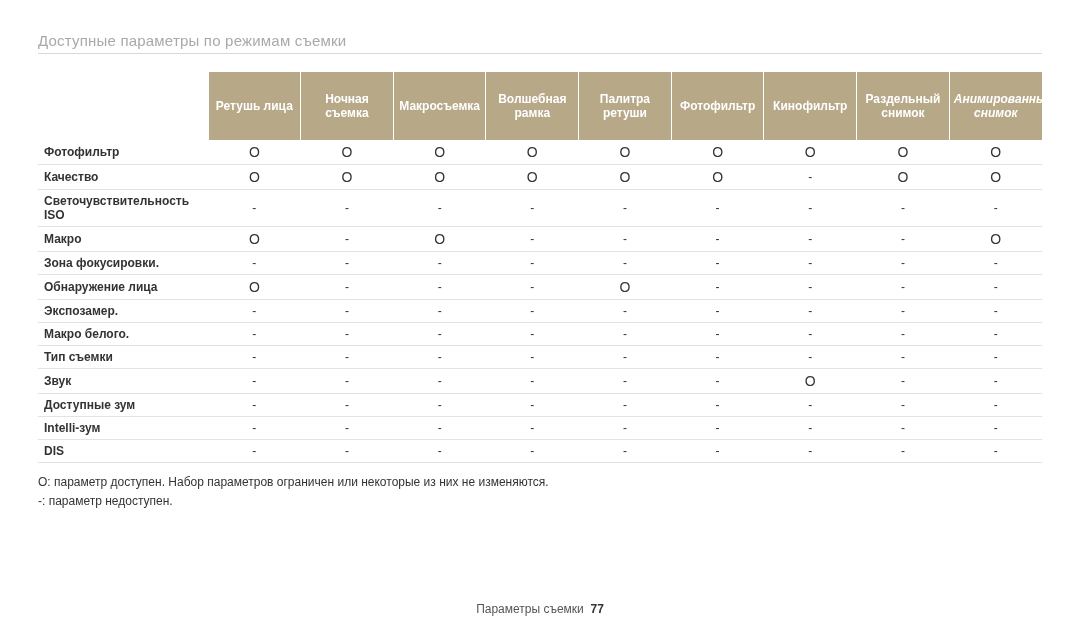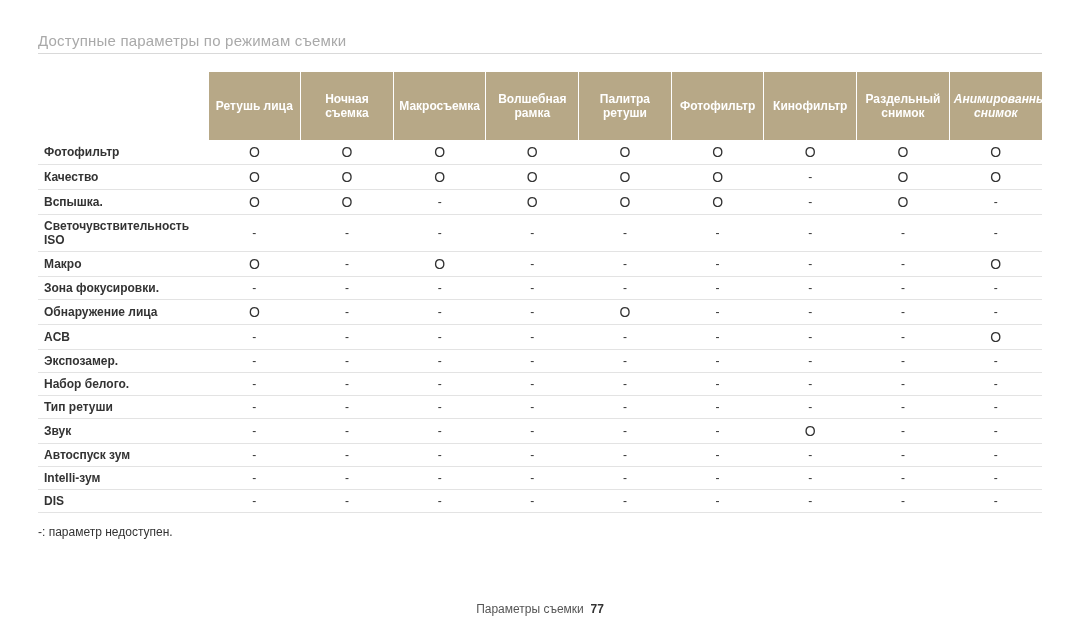--- a/index.html
+++ b/index.html
@@ -132,32 +132,20 @@
         <td><span class="mark-o">O</span></td>
         <td><span class="mark-o">O</span></td>
         <td><span class="mark-o">O</span></td>
         <td><span class="mark-o">O</span></td>
         <td><span class="mark-o">O</span></td>
         <td><span class="mark-d">-</span></td>
         <td><span class="mark-o">O</span></td>
         <td><span class="mark-o">O</span></td>
       </tr>
       <tr>
-        <td class="rowhead">Вспышка.</td>
-        <td><span class="mark-o">O</span></td>
-        <td><span class="mark-o">O</span></td>
-        <td><span class="mark-d">-</span></td>
-        <td><span class="mark-o">O</span></td>
-        <td><span class="mark-o">O</span></td>
-        <td><span class="mark-o">O</span></td>
-        <td><span class="mark-d">-</span></td>
-        <td><span class="mark-o">O</span></td>
-        <td><span class="mark-d">-</span></td>
-      </tr>
-      <tr>
         <td class="rowhead">Светочувствительность ISO</td>
         <td><span class="mark-d">-</span></td>
         <td><span class="mark-d">-</span></td>
         <td><span class="mark-d">-</span></td>
         <td><span class="mark-d">-</span></td>
         <td><span class="mark-d">-</span></td>
         <td><span class="mark-d">-</span></td>
         <td><span class="mark-d">-</span></td>
         <td><span class="mark-d">-</span></td>
         <td><span class="mark-d">-</span></td>
@@ -192,57 +180,45 @@
         <td><span class="mark-d">-</span></td>
         <td><span class="mark-d">-</span></td>
         <td><span class="mark-d">-</span></td>
         <td><span class="mark-o">O</span></td>
         <td><span class="mark-d">-</span></td>
         <td><span class="mark-d">-</span></td>
         <td><span class="mark-d">-</span></td>
         <td><span class="mark-d">-</span></td>
       </tr>
       <tr>
-        <td class="rowhead">ACB</td>
-        <td><span class="mark-d">-</span></td>
-        <td><span class="mark-d">-</span></td>
-        <td><span class="mark-d">-</span></td>
-        <td><span class="mark-d">-</span></td>
-        <td><span class="mark-d">-</span></td>
-        <td><span class="mark-d">-</span></td>
-        <td><span class="mark-d">-</span></td>
-        <td><span class="mark-d">-</span></td>
-        <td><span class="mark-o">O</span></td>
-      </tr>
-      <tr>
         <td class="rowhead">Экспозамер.</td>
         <td><span class="mark-d">-</span></td>
         <td><span class="mark-d">-</span></td>
         <td><span class="mark-d">-</span></td>
         <td><span class="mark-d">-</span></td>
         <td><span class="mark-d">-</span></td>
         <td><span class="mark-d">-</span></td>
         <td><span class="mark-d">-</span></td>
         <td><span class="mark-d">-</span></td>
         <td><span class="mark-d">-</span></td>
       </tr>
       <tr>
-        <td class="rowhead">Набор белого.</td>
-        <td><span class="mark-d">-</span></td>
-        <td><span class="mark-d">-</span></td>
-        <td><span class="mark-d">-</span></td>
-        <td><span class="mark-d">-</span></td>
-        <td><span class="mark-d">-</span></td>
-        <td><span class="mark-d">-</span></td>
-        <td><span class="mark-d">-</span></td>
-        <td><span class="mark-d">-</span></td>
-        <td><span class="mark-d">-</span></td>
-      </tr>
-      <tr>
-        <td class="rowhead">Тип ретуши</td>
+        <td class="rowhead">Макро белого.</td>
+        <td><span class="mark-d">-</span></td>
+        <td><span class="mark-d">-</span></td>
+        <td><span class="mark-d">-</span></td>
+        <td><span class="mark-d">-</span></td>
+        <td><span class="mark-d">-</span></td>
+        <td><span class="mark-d">-</span></td>
+        <td><span class="mark-d">-</span></td>
+        <td><span class="mark-d">-</span></td>
+        <td><span class="mark-d">-</span></td>
+      </tr>
+      <tr>
+        <td class="rowhead">Тип съемки</td>
         <td><span class="mark-d">-</span></td>
         <td><span class="mark-d">-</span></td>
         <td><span class="mark-d">-</span></td>
         <td><span class="mark-d">-</span></td>
         <td><span class="mark-d">-</span></td>
         <td><span class="mark-d">-</span></td>
         <td><span class="mark-d">-</span></td>
         <td><span class="mark-d">-</span></td>
         <td><span class="mark-d">-</span></td>
       </tr>
@@ -252,21 +228,21 @@
         <td><span class="mark-d">-</span></td>
         <td><span class="mark-d">-</span></td>
         <td><span class="mark-d">-</span></td>
         <td><span class="mark-d">-</span></td>
         <td><span class="mark-d">-</span></td>
         <td><span class="mark-o">O</span></td>
         <td><span class="mark-d">-</span></td>
         <td><span class="mark-d">-</span></td>
       </tr>
       <tr>
-        <td class="rowhead">Автоспуск зум</td>
+        <td class="rowhead">Доступные зум</td>
         <td><span class="mark-d">-</span></td>
         <td><span class="mark-d">-</span></td>
         <td><span class="mark-d">-</span></td>
         <td><span class="mark-d">-</span></td>
         <td><span class="mark-d">-</span></td>
         <td><span class="mark-d">-</span></td>
         <td><span class="mark-d">-</span></td>
         <td><span class="mark-d">-</span></td>
         <td><span class="mark-d">-</span></td>
       </tr>
@@ -291,18 +267,19 @@
         <td><span class="mark-d">-</span></td>
         <td><span class="mark-d">-</span></td>
         <td><span class="mark-d">-</span></td>
         <td><span class="mark-d">-</span></td>
         <td><span class="mark-d">-</span></td>
       </tr>
     </tbody>
 </table>
 
 <div class="footnote">
+  <div>O: параметр доступен. Набор параметров ограничен или некоторые из них не изменяются.</div>
   <div>-: параметр недоступен.</div>
 </div>
 
 <div class="page-footer">
   <span>Параметры съемки</span>&nbsp;&nbsp;<span class="pnum">77</span>
 </div>
 
 </body></html>

